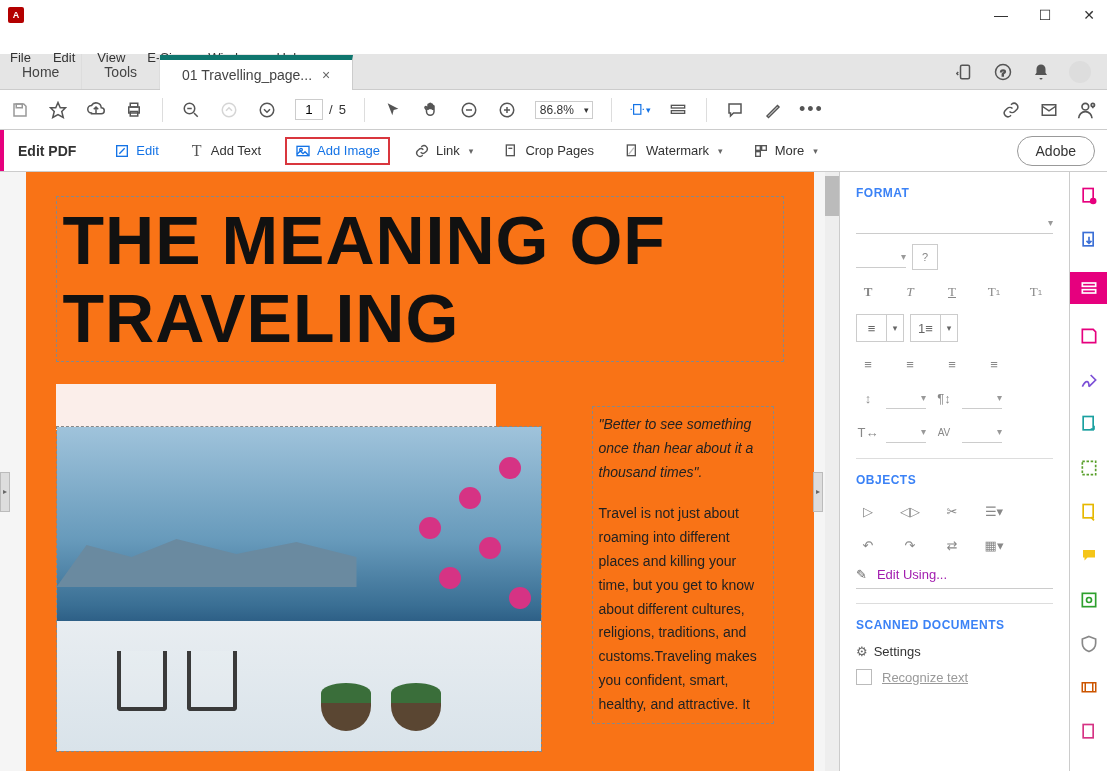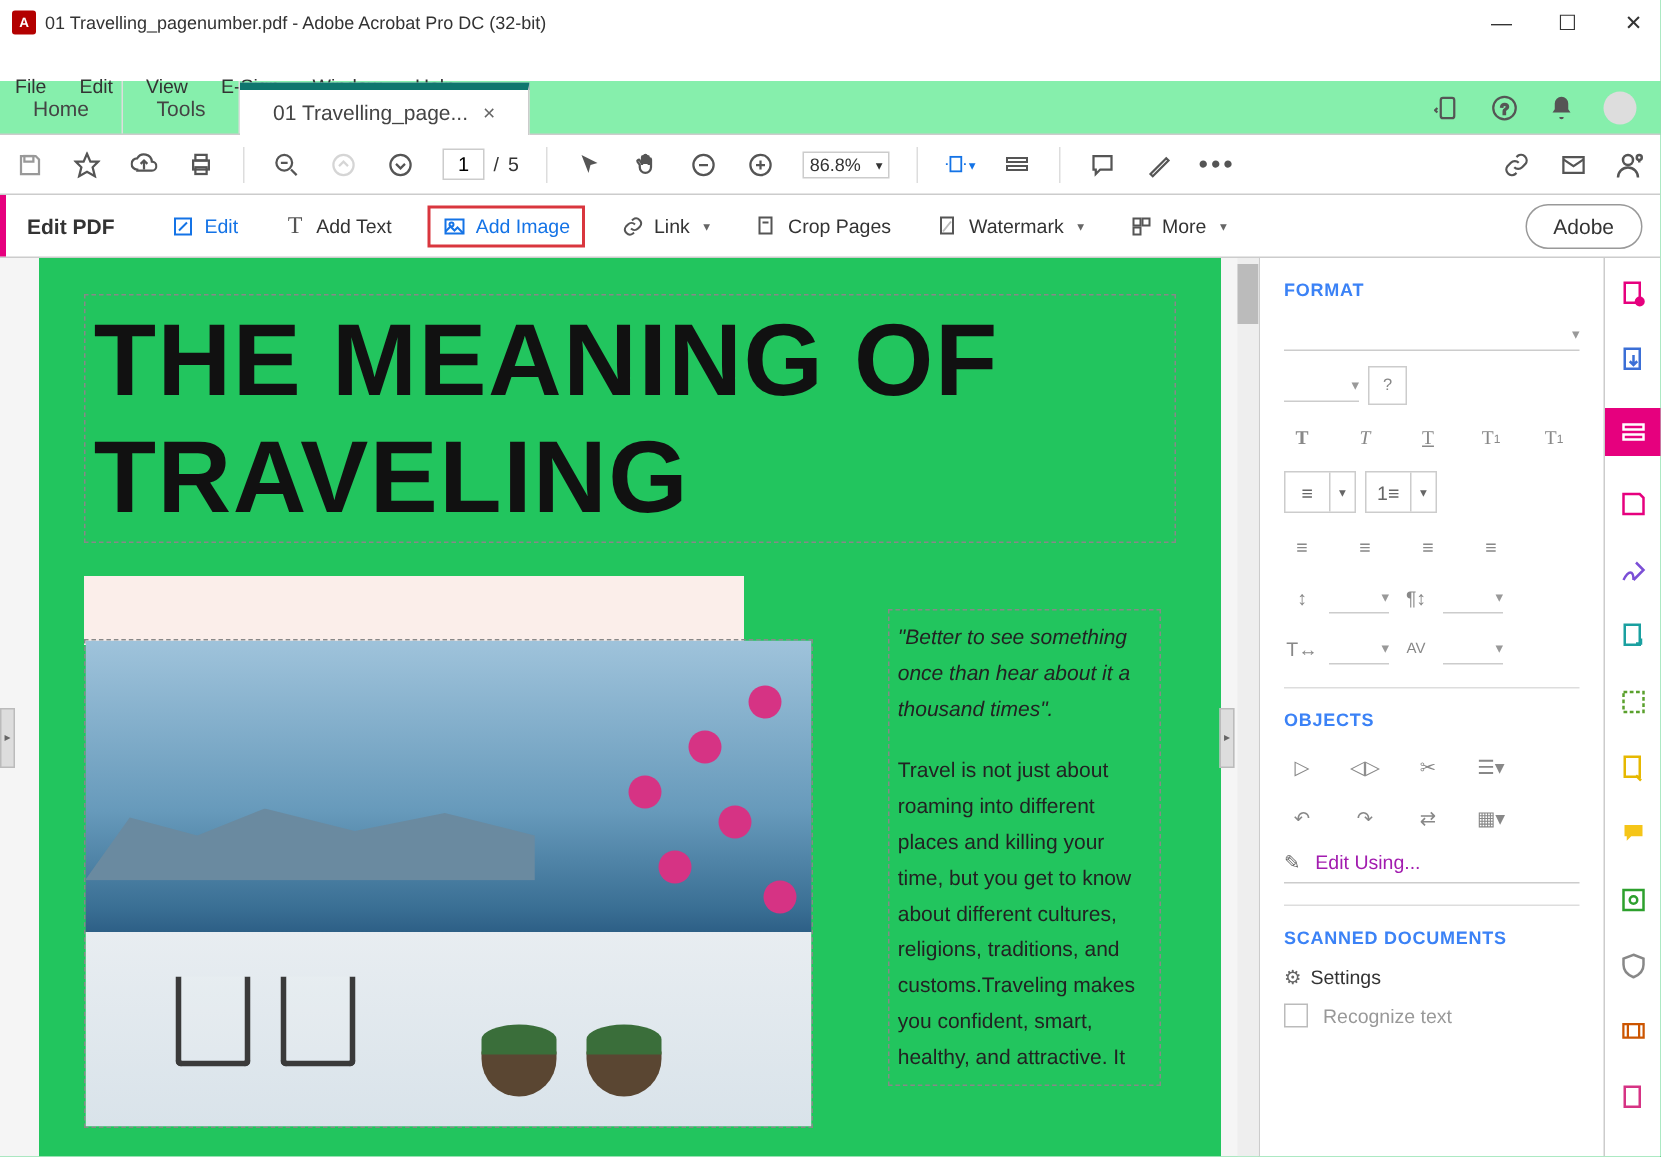--- a/index.html
+++ b/index.html
@@ -10,21 +10,21 @@
 .titlebar .appicon { width: 16px; height: 16px; background: #b30000; border-radius: 2px; margin-right: 6px; display:flex;align-items:center;justify-content:center;color:#fff;font-size:9px;font-weight:bold;}
 .titlebar .title { font-size: 12px; color: #333; }
 .titlebar .winbtns { margin-left: auto; display: flex; gap: 24px; }
 .titlebar .winbtns span { font-size: 14px; color: #333; cursor: pointer; width: 20px; text-align: center;}
 
 
 .menubar { height: 24px; display: flex; align-items: center; padding: 0 6px; gap: 14px; background: #fff; font-size: 13px; color: #333;}
 .menubar span { cursor: pointer; padding: 2px 4px; margin-top: 30px;}
 
 
-.tabbar { height: 36px; background: #86efac; display: flex; align-items: stretch; border-bottom: 1px solid #ccc;}
+.tabbar { height: 36px; background: #e5e5e5; display: flex; align-items: stretch; border-bottom: 1px solid #ccc;}
 .tabbar .tab { display: flex; align-items: center; padding: 0 22px; font-size: 14px; color: #444; cursor: pointer; border-right: 1px solid #ddd;}
 .tabbar .tab.active { background: #fff; border-top: 5px solid #0f766e; border-right:1px solid #ccc; position:relative; top:1px;}
 .tabbar .tab .close { margin-left: 10px; font-size: 14px; color: #666;}
 .tabbar .right { margin-left: auto; display: flex; align-items: center; gap: 18px; padding-right: 16px;}
 .tabbar .right .icn { width: 20px; height: 20px; display:flex;align-items:center;justify-content:center;color:#555;}
 .avatar { width: 22px; height: 22px; border-radius: 50%; background: #ddd;}
 
 
 .toolbar { height: 40px; border-bottom: 1px solid #ccc; display: flex; align-items: center; padding: 0 10px; gap: 18px; background:#fff;}
 .toolbar .icn { width: 20px; height: 20px; display:flex;align-items:center;justify-content:center;color:#555; cursor:pointer;}
@@ -43,21 +43,21 @@
 .editbar .tool.highlighted { border:2px solid #d9363e; padding:4px 8px;}
 .editbar .caret::after { content:"▾"; font-size:9px; margin-left:3px; color:#666;}
 .editbar .closebtn { margin-left:auto; border:1px solid #999; border-radius:18px; padding:6px 18px; font-size:14px; cursor:pointer;}
 .tool .ticn { width:16px;height:16px;display:inline-flex;align-items:center;justify-content:center;}
 
 
 .main { display:flex; height: calc(771px - 30px - 24px - 36px - 40px - 42px); }
 .docwrap { flex:1; background:#f5f5f5; position:relative; display:flex; overflow:hidden;}
 .docscroll { width:14px; background:#eee; position:absolute; right:0; top:0; bottom:0;}
 .docscroll .thumb { width:100%; height:40px; background:#bbb; margin-top:4px;}
-.page { background:#22c55e; margin:0 auto; width:788px; padding:24px 30px; position:relative;}
+.page { background:#f97316; margin:0 auto; width:788px; padding:24px 30px; position:relative;}
 .sel { border:1px dashed #888; }
 .headline { font-family: Impact, "Arial Narrow", sans-serif; font-size:68px; font-weight:700; letter-spacing:1px; padding:4px 6px; color:#111;}
 .pink { background:#fbeeea; width:440px; height:46px; margin-top:22px;}
 .photo-sel { border:1px dashed #888; margin-top:-4px; width:486px; height:326px; position:relative; overflow:hidden;}
 .photo { width:100%; height:100%; background:linear-gradient(180deg,#9fc3db 0%, #679abb 35%, #3a6f94 55%, #2d5f86 60%, #e8edf1 60%, #d9e3ea 100%); position:relative;}
 .mountain { position:absolute; left:0; top:100px; width:300px; height:60px; background:#6a8aa0; clip-path:polygon(0 100%, 10% 30%, 25% 50%, 40% 20%, 60% 45%, 80% 25%, 100% 50%, 100% 100%);}
 .flowers { position:absolute; right:0; top:0; width:200px; height:200px; }
 .flowers .f { position:absolute; width:22px; height:22px; background:#d63384; border-radius:50%;}
 .flowers .f:nth-child(1){right:20px;top:30px}
 .flowers .f:nth-child(2){right:60px;top:60px}
@@ -83,36 +83,35 @@
 .rpanel .row { display:flex; gap:6px; margin-bottom:10px; align-items:center;}
 .rpanel .dd { flex:1; border-bottom:1px solid #ccc; height:22px; display:flex; align-items:center; justify-content:flex-end; color:#999; font-size:10px;}
 .rpanel .sq { width:26px; height:26px; border:1px solid #ccc; display:flex; align-items:center; justify-content:center; font-size:11px; color:#888;}
 .rpanel .btngrid { display:flex; gap:18px; flex-wrap:wrap; margin-bottom:10px;}
 .rpanel .ib { width:24px; height:24px; display:flex; align-items:center; justify-content:center; color:#888; cursor:pointer;}
 .rpanel .listbtn { display:flex; border:1px solid #ccc;}
 .rpanel .listbtn .p1{width:30px;height:26px;border-right:1px solid #ccc;display:flex;align-items:center;justify-content:center;}
 .rpanel .listbtn .p2{width:16px;height:26px;display:flex;align-items:center;justify-content:center;font-size:9px;}
 .rpanel hr { border:none; border-top:1px solid #ddd; margin:14px 0;}
 .rpanel .editusing { display:flex; align-items:center; gap:10px; border-bottom:1px solid #ccc; padding-bottom:6px;}
-.rpanel .chkrow { display:flex; align-items:center; gap:10px; color:#999;}
+.rpanel .chkrow { display:flex; align-items:center; gap:10px; color:#999;text-decoration:underline;}
 .rpanel .chk { width:16px; height:16px; border:1px solid #bbb;}
 
 
 .vtoolbar { width:38px; border-left:1px solid #ccc; background:#fff; display:flex; flex-direction:column; align-items:center; gap:20px; padding-top:12px;}
 .vtoolbar .vt { width:24px; height:24px; cursor:pointer; display:flex; align-items:center; justify-content:center;}
 .vtoolbar .vt.active { background:#e6007e; width:38px; height:32px;}
 
 svg { display:block; }
 </style>
 </head>
 <body>
 
 <div class="titlebar">
   <div class="appicon">A</div>
-  <div class="title">01 Travelling_pagenumber.pdf - Adobe Acrobat Pro DC (32-bit)</div>
   <div class="winbtns">
     <span>—</span>
     <span>☐</span>
     <span>✕</span>
   </div>
 </div>
 
 <div class="menubar">
   <span>File</span>
   <span>Edit</span>

